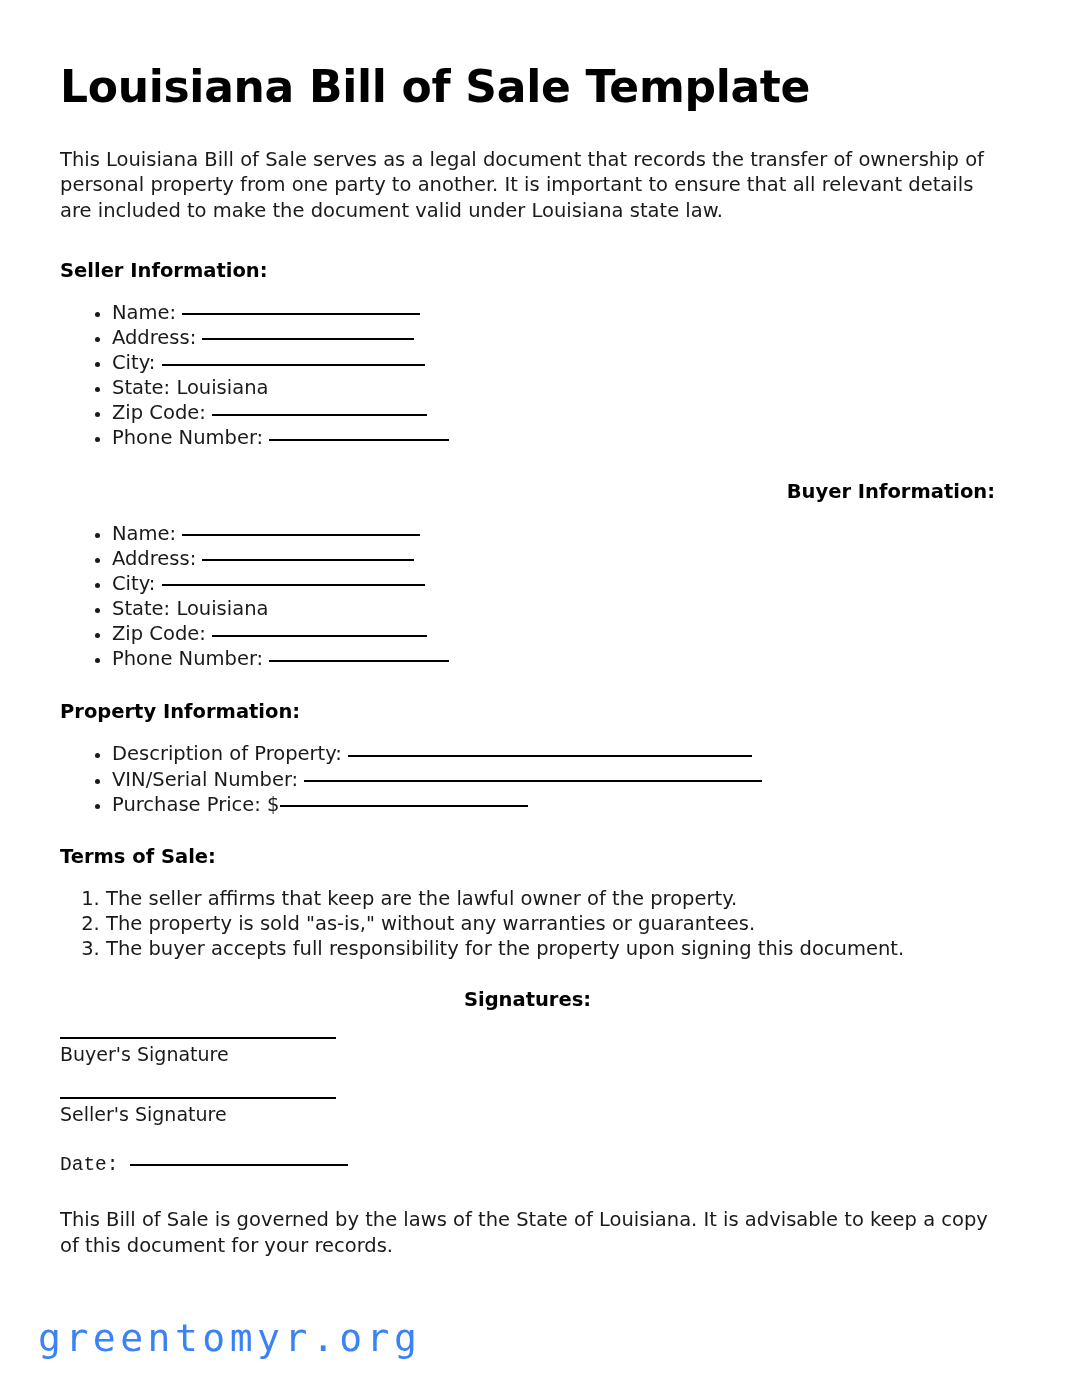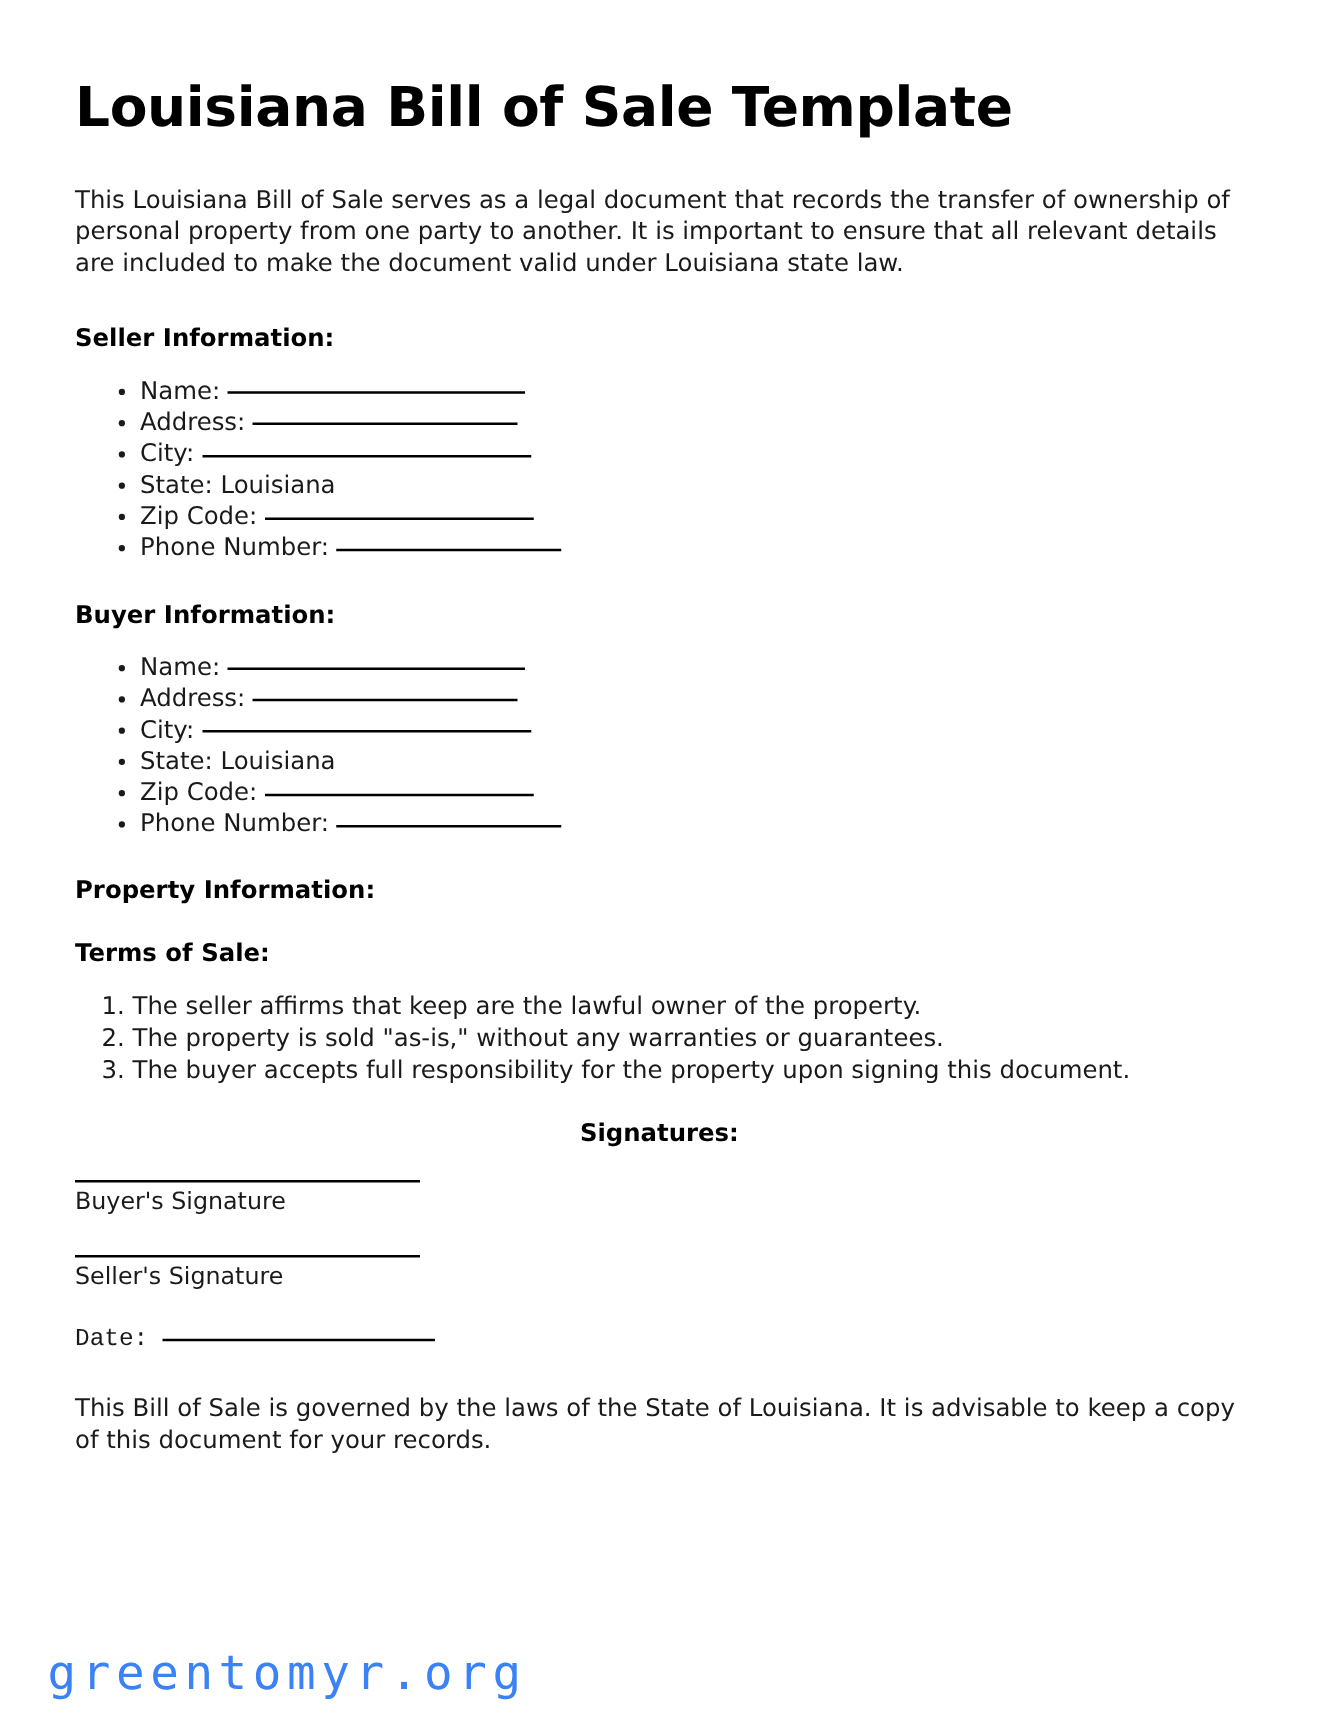--- a/index.html
+++ b/index.html
@@ -48,21 +48,21 @@
   }
 
   
   .section-heading {
     font-size: 19.5px;
     font-weight: bold;
     margin: 0;
     color: #000000;
   }
   .sh-seller     { padding-top: 35px; }
-  .sh-buyer      { padding-top: 29px; }
+  .sh-buyer      { padding-top: 29px; text-align: right; }
   .sh-property   { padding-top: 29px; }
   .sh-terms      { padding-top: 28px; }
   .sh-signatures { padding-top: 27px; text-align: center; }
 
   
   ul.field-list, ol.terms-list {
     margin: 0;
     padding-top: 18px;
     padding-bottom: 0;
     padding-left: 52px;
@@ -150,20 +150,25 @@
     <ul class="field-list">
         <li><span class="field-label">Name: </span><span class="rule" style="width: 238px;"></span></li>
         <li><span class="field-label">Address: </span><span class="rule" style="width: 212px;"></span></li>
         <li><span class="field-label">City: </span><span class="rule" style="width: 263px;"></span></li>
         <li><span class="field-label">State: Louisiana</span></li>
         <li><span class="field-label">Zip Code: </span><span class="rule" style="width: 215px;"></span></li>
         <li><span class="field-label">Phone Number: </span><span class="rule" style="width: 180px;"></span></li>
       </ul>
 
     <h2 class="section-heading sh-property">Property Information:</h2>
+    <ul class="field-list">
+        <li><span class="field-label">Description of Property: </span><span class="rule" style="width: 404px;"></span></li>
+        <li><span class="field-label">VIN/Serial Number: </span><span class="rule" style="width: 458px;"></span></li>
+        <li><span class="field-label">Purchase Price: $</span><span class="rule" style="width: 248px;"></span></li>
+      </ul>
 
     <h2 class="section-heading sh-terms">Terms of Sale:</h2>
     <ol class="terms-list">
         <li>The seller affirms that keep are the lawful owner of the property.</li>
         <li>The property is sold "as-is," without any warranties or guarantees.</li>
         <li>The buyer accepts full responsibility for the property upon signing this document.</li>
       </ol>
 
     <h2 class="section-heading sh-signatures">Signatures:</h2>
 

